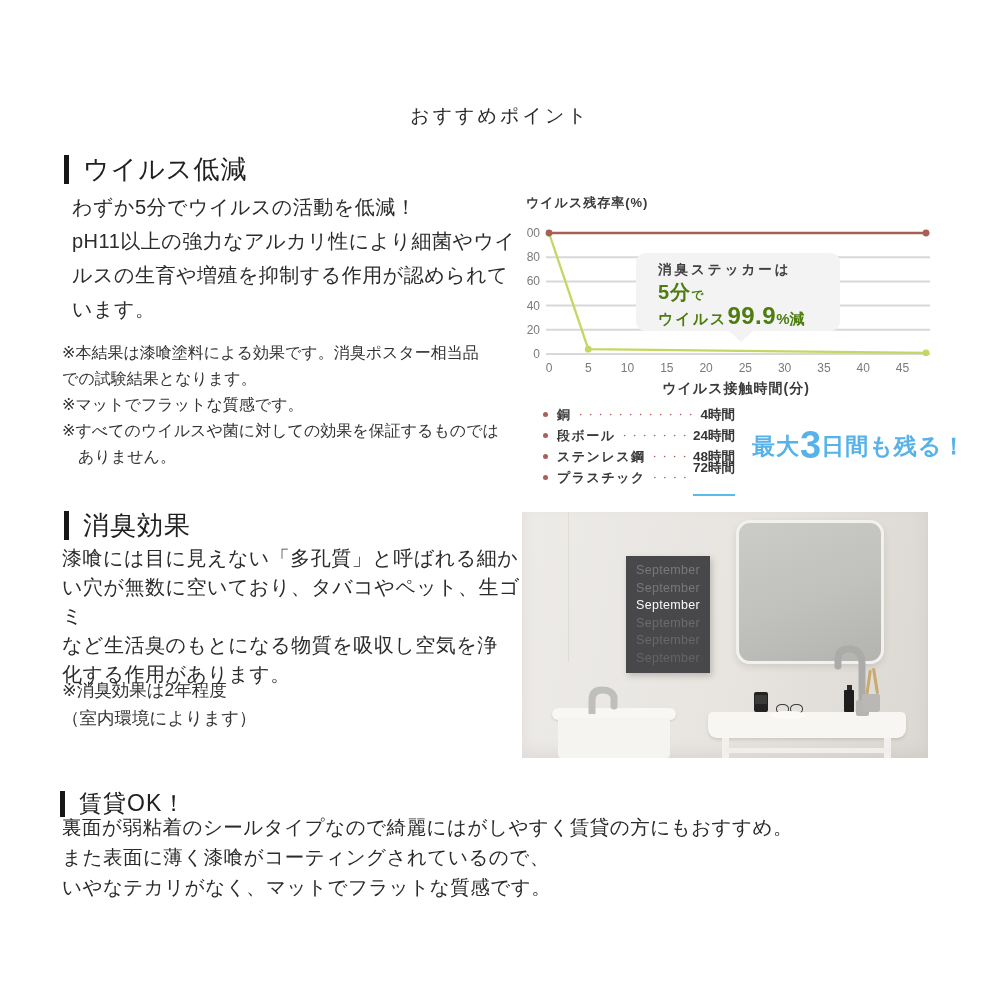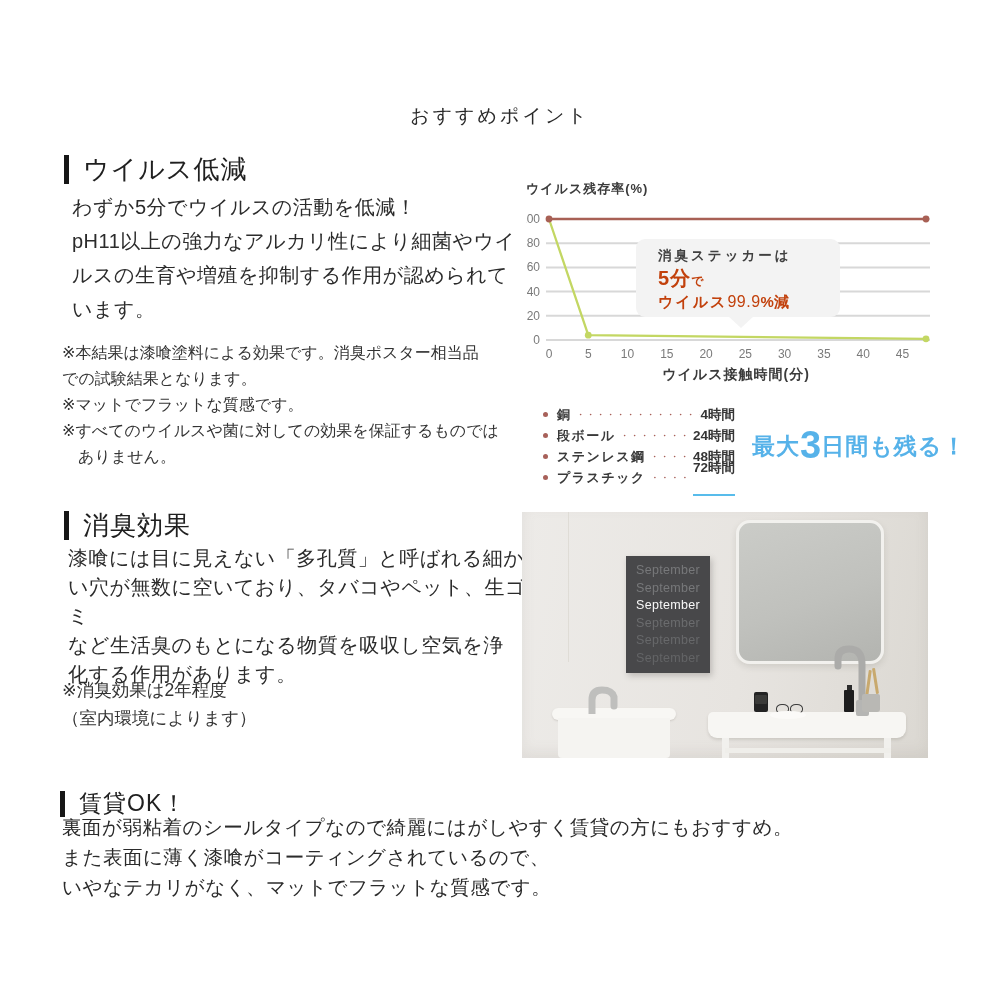--- a/index.html
+++ b/index.html
@@ -17,39 +17,39 @@
   .sec-bar{width:5px;background:#161616;margin-right:14px;}
   .sec-bar.h28{height:29px;} .sec-bar.h26{height:26px;}
   .sec-title{font-size:26px;font-weight:500;color:#202020;letter-spacing:1px;}
   .sec-title.small{font-size:23px;}
 
   .body-text{position:absolute;font-size:20px;line-height:34px;color:#2b2b2b;
              white-space:pre-line;letter-spacing:0.5px;}
   .notes-text{position:absolute;font-size:16px;line-height:26px;color:#333;white-space:pre-line;}
 
   
-  .chart{position:absolute;left:526px;top:180px;width:436px;height:212px;}
+  .chart{position:absolute;left:526px;top:194px;width:436px;height:212px;}
   .chart-title{position:absolute;left:0;top:0;font-size:13px;font-weight:bold;color:#3b3b3b;letter-spacing:1px;}
   .chart svg{position:absolute;left:0;top:18px;}
   .chart-xlabel{position:absolute;left:0;top:186px;width:420px;text-align:center;
                 font-size:14px;font-weight:bold;color:#3b3b3b;letter-spacing:1px;}
 
   .callout{position:absolute;left:110px;top:59px;width:182px;height:70px;
            background:#f3f3f3;border-radius:9px;padding:8px 0 0 22px;box-sizing:content-box;z-index:5;}
   .callout::after{content:'';position:absolute;left:92px;bottom:-11px;width:0;height:0;
            border-left:13px solid transparent;border-right:13px solid transparent;border-top:12px solid #f3f3f3;}
   .co-l1{font-size:13.5px;font-weight:bold;color:#404040;letter-spacing:3px;}
   .co-l2{margin-top:3px;line-height:20px;}
   .co-l2 .big{font-size:20px;font-weight:bold;letter-spacing:1px;}
   .co-l2 .sm{font-size:12px;font-weight:bold;}
   .co-l3{line-height:22px;}
   .co-l3 .pre{font-size:15px;font-weight:bold;letter-spacing:2px;}
-  .co-l3 .big99{font-size:16px;font-weight:normal;letter-spacing:0.5px;}
+  .co-l3 .big99{font-size:24px;font-weight:bold;letter-spacing:0.5px;}
   .co-l3 .suf{font-size:15px;font-weight:bold;}
-  .blue{color:#c2410c;}
+  .blue{color:#4d7c0f;}
 
   
   .legend{position:absolute;left:543px;top:404px;width:192px;}
   .lg-row{display:flex;align-items:center;height:21px;}
   .lg-bullet{width:5px;height:5px;border-radius:50%;background:#a8615a;margin-right:9px;flex:0 0 auto;}
   .lg-label{font-size:13px;font-weight:bold;color:#3a3a3a;letter-spacing:1.5px;white-space:nowrap;}
   .lg-dots{font-size:10px;color:#a8615a;letter-spacing:0;margin-left:4px;white-space:nowrap;overflow:hidden;}
   .lg-value{margin-left:auto;font-size:13.5px;font-weight:bold;color:#353535;white-space:nowrap;}
   .lg-value.u{border-bottom:2px solid #58bceb;padding-bottom:17px;}
 
@@ -185,21 +185,21 @@
         <span class="lg-value u">72時間</span>
       </div>
     </div>
 
   <div class="badge"><span>最大</span><span class="b3">3</span><span>日間も残る！</span></div>
 
   <div class="sec-head" style="left:64px;top:508px;">
     <span class="sec-bar h28"></span>
     <span class="sec-title">消臭効果</span>
   </div>
-  <p class="body-text" style="left:68px;top:544px;width:470px;line-height:29px;margin:0;">漆喰には目に見えない「多孔質」と呼ばれる細か
+  <p class="body-text" style="left:62px;top:544px;width:470px;line-height:29px;margin:0;">漆喰には目に見えない「多孔質」と呼ばれる細か
 い穴が無数に空いており、タバコやペット、生ゴミ
 など生活臭のもとになる物質を吸収し空気を浄
 化する作用があります。</p>
   <p class="notes-text" style="left:62px;top:676px;font-size:17.5px;line-height:28px;margin:0;">※消臭効果は2年程度
 （室内環境によります）</p>
 
   <div class="photo">
     <div class="wall-seam"></div>
     <div class="poster" id="poster">
         <div class="sep">September</div>

